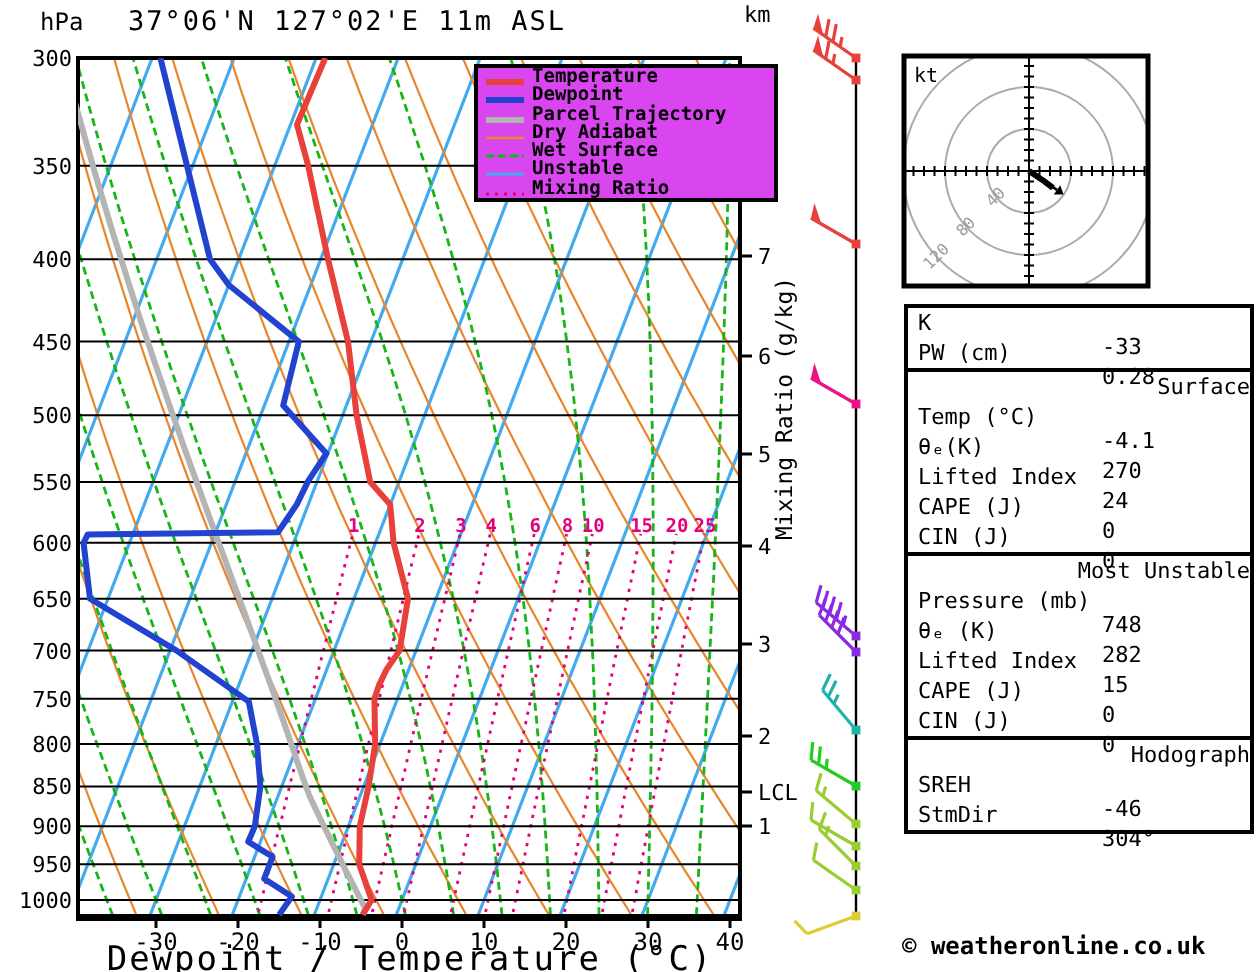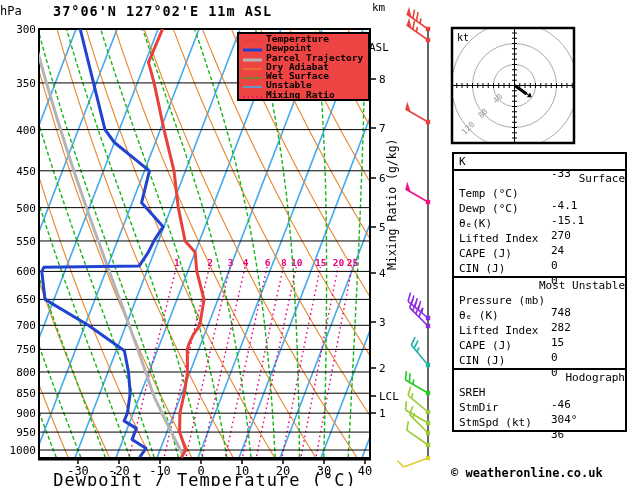--- a/index.html
+++ b/index.html
@@ -1,35 +1,35 @@
 <!DOCTYPE html>
 <html><head>
 <meta charset="utf-8">
 <style>
   html,body{margin:0;padding:0;background:#fff;}
   #stage{position:relative;width:629px;height:486px;background:#fff;overflow:hidden;
          font-family:"DejaVu Sans Mono","DejaVu Sans",monospace;color:#000;}
   #chart-svg{position:absolute;left:0;top:0;}
   .abs{position:absolute;white-space:nowrap;}
   .bold{font-weight:bold;}
-  #hpa-label{left:0;top:4px;font-size:12px;}
-  #chart-title{left:53px;top:3px;font-size:13.5px;font-weight:bold;letter-spacing:1px;}
+  #hpa-label{left:20px;top:4px;font-size:12px;}
+  #chart-title{left:64px;top:3px;font-size:13.5px;font-weight:normal;letter-spacing:1px;}
   #date-title{left:384px;top:3px;font-size:13px;font-weight:bold;}
   #km-label{left:372px;top:1px;font-size:11px;}
   #asl-label{left:369px;top:13px;font-size:11px;margin-top:28px;}
   #xaxis-title{left:0px;top:470px;width:410px;text-align:center;font-size:17px;letter-spacing:1px;}
   #right-axis-label{left:385px;top:270px;font-size:11.5px;transform:rotate(-90deg);transform-origin:0 0;}
   #footer-credit{left:451px;top:466px;font-size:12px;font-weight:bold;}
   #tables{position:absolute;left:452px;top:154px;width:175px;}
   .tbox{border:2px solid #000;background:#fff;margin-top:-2px;}
   .trow{position:relative;height:15px;line-height:15px;font-size:11px;padding-left:5px;}
   .trow .tv{position:absolute;left:97px;top:0;margin-top:12px;}
   .ttitle{height:15px;line-height:15px;font-size:11px;text-align:right;}
-  .legend-box{position:absolute;left:237px;top:32px;width:133px;height:69px;
-              border:2px solid #000;background:#ef4444;box-sizing:border-box;}
+  .legend-box{position:absolute;left:237px;top:32px;width:152px;height:69px;
+              border:2px solid #000;background:#d946ef;box-sizing:border-box;}
   .legend-row{position:relative;height:9.3px;}
   .legend-swatch{position:absolute;left:4px;top:4px;width:19px;}
   .legend-text{position:absolute;left:27px;top:0px;font-size:9.5px;font-weight:bold;line-height:9.5px;}
 </style>
 </head>
 <body>
 
 <div id="stage">
   <svg id="chart-svg" width="629" height="486">
       <defs>
@@ -404,38 +404,37 @@
       <div class="legend-row">
         <svg width="19" height="6" class="legend-swatch">
           <line x1="0" y1="3" x2="19" y2="3" stroke="#e6007d" stroke-width="1.4" stroke-dasharray="1.5,3"></line>
         </svg>
         <span class="legend-text">Mixing Ratio</span>
       </div>
     </div>
   <div id="tables">
       <div class="tbox">
         <div class="trow"><span>K</span><span class="tv">-33</span></div>
+        <div class="trow"><span>PW (cm)</span><span class="tv">0.28</span></div>
       </div>
       <div class="tbox">
         <div class="ttitle bold" style="font-weight: normal;">Surface</div>
         <div class="trow"><span>Temp (°C)</span><span class="tv">-4.1</span></div>
-        <div class="trow"><span>Dewp (°C)</span><span class="tv">-15.1</span></div>
         <div class="trow"><span>θₑ(K)</span><span class="tv">270</span></div>
         <div class="trow"><span>Lifted Index</span><span class="tv">24</span></div>
         <div class="trow"><span>CAPE (J)</span><span class="tv">0</span></div>
         <div class="trow"><span>CIN (J)</span><span class="tv">0</span></div>
       </div>
       <div class="tbox">
         <div class="ttitle bold" style="font-weight: normal;">Most Unstable</div>
         <div class="trow"><span>Pressure (mb)</span><span class="tv">748</span></div>
         <div class="trow"><span>θₑ (K)</span><span class="tv">282</span></div>
         <div class="trow"><span>Lifted Index</span><span class="tv">15</span></div>
         <div class="trow"><span>CAPE (J)</span><span class="tv">0</span></div>
         <div class="trow"><span>CIN (J)</span><span class="tv">0</span></div>
       </div>
       <div class="tbox">
         <div class="ttitle bold" style="font-weight: normal;">Hodograph</div>
         <div class="trow"><span>SREH</span><span class="tv">-46</span></div>
         <div class="trow"><span>StmDir</span><span class="tv">304°</span></div>
-        <div class="trow"><span>StmSpd (kt)</span><span class="tv">36</span></div>
       </div>
     </div>
 </div>
 
 </body></html>

